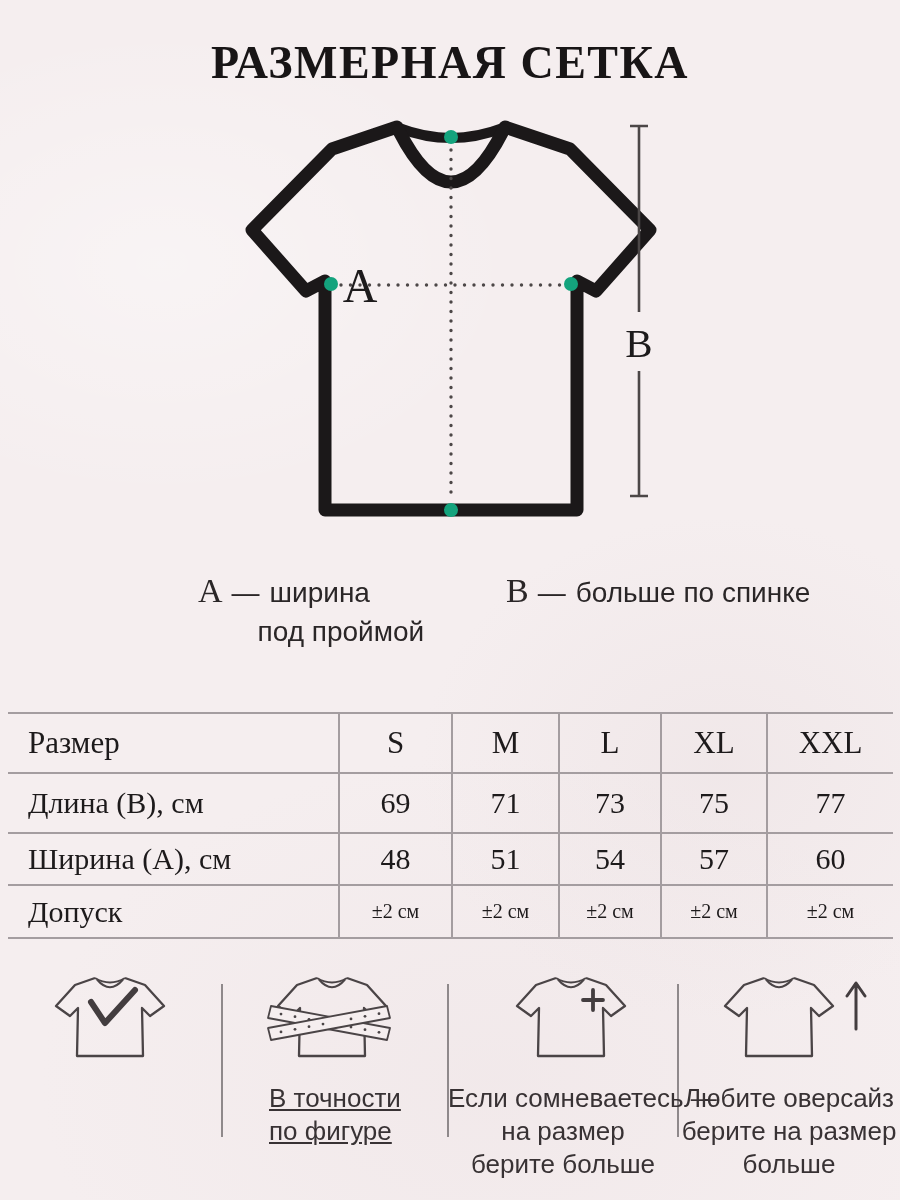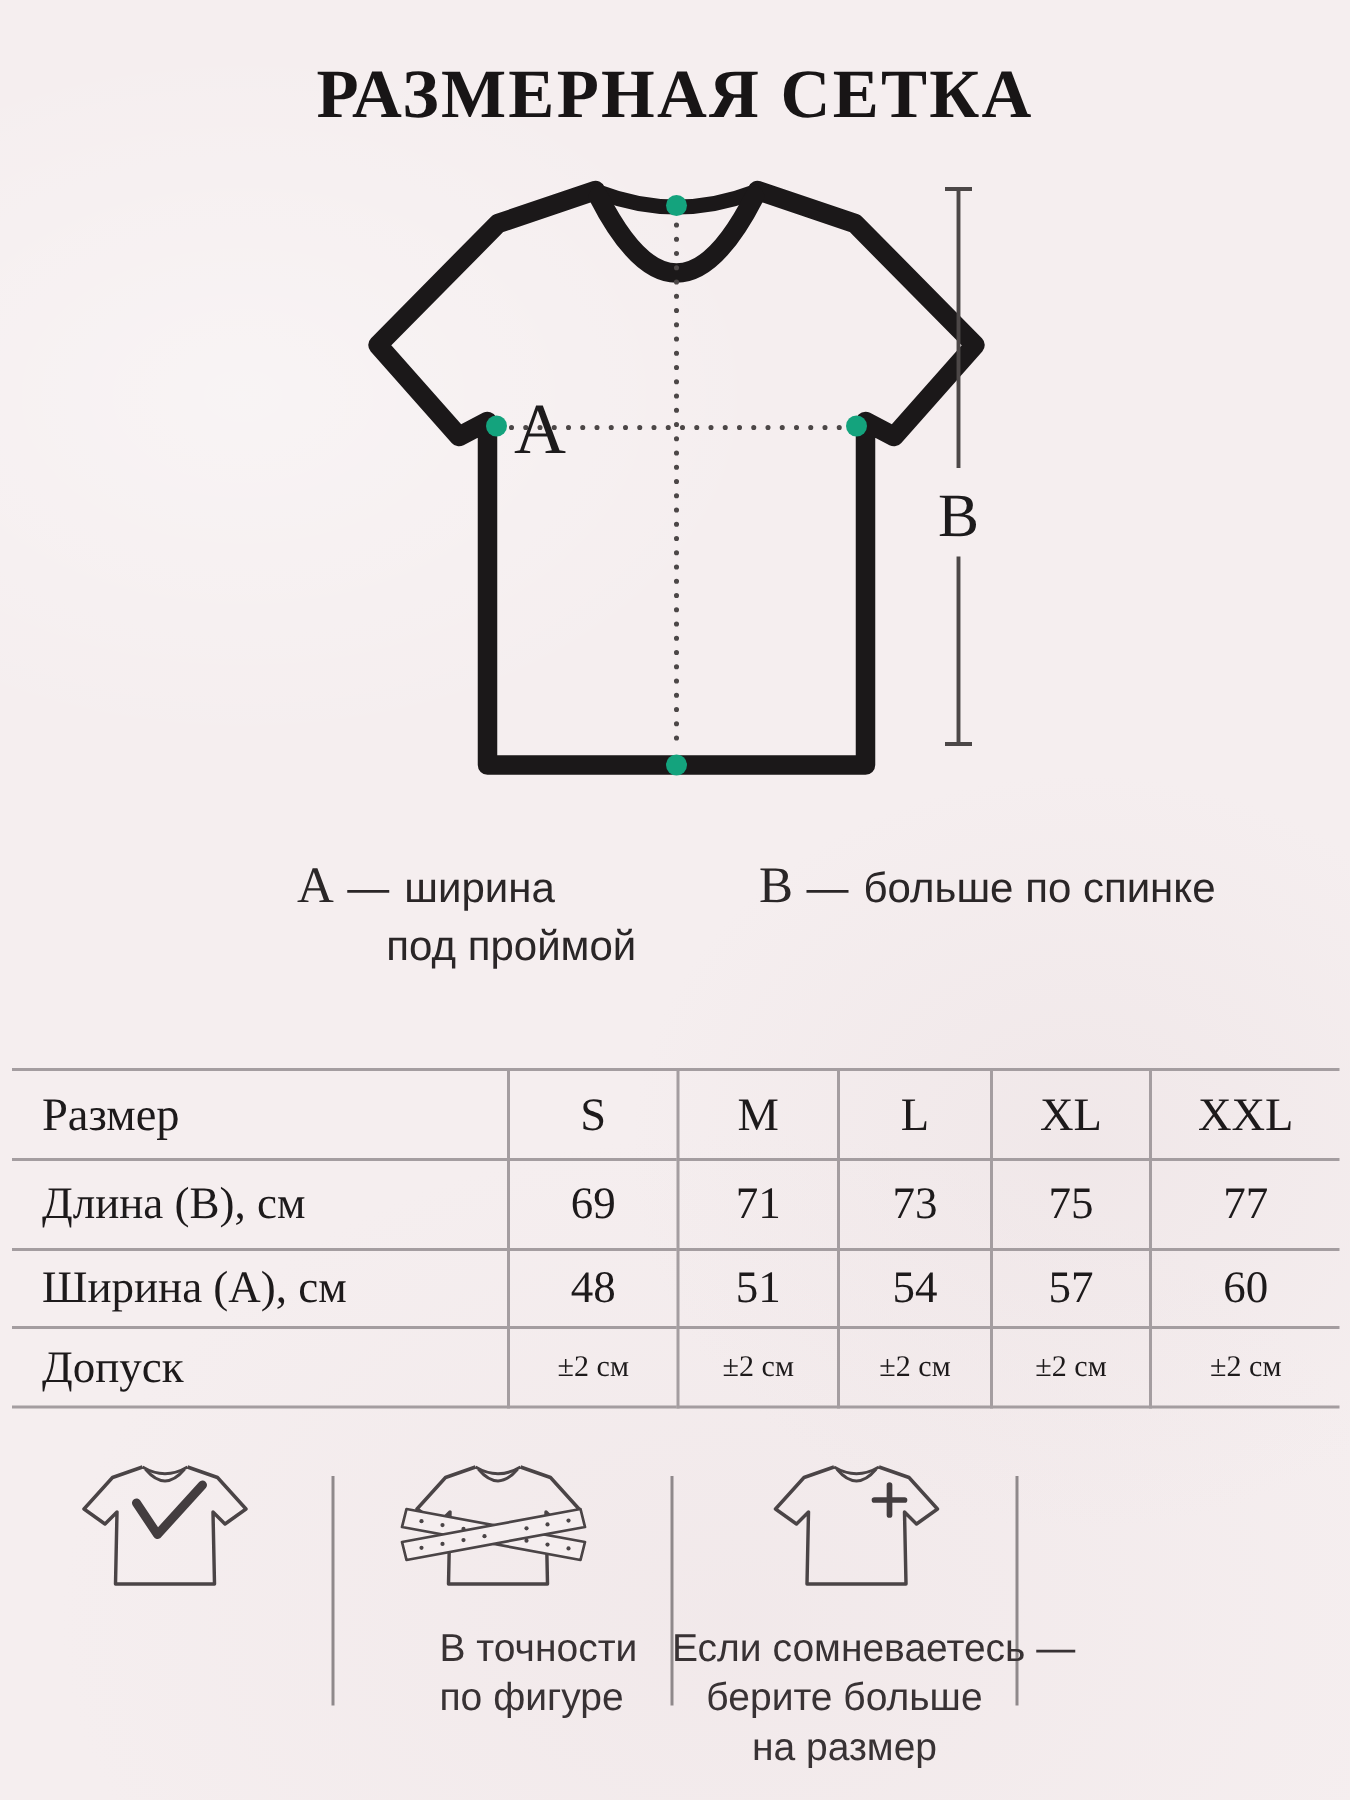--- a/index.html
+++ b/index.html
@@ -191,33 +191,46 @@
       <g fill="#4a4446">
         <circle cx="24" cy="65.9" r="1.4"></circle>
           <circle cx="38" cy="63.3" r="1.4"></circle>
           <circle cx="52" cy="60.7" r="1.4"></circle>
         <circle cx="66" cy="58.1" r="1.4"></circle>
           <circle cx="94" cy="52.9" r="1.4"></circle>
           <circle cx="108" cy="50.3" r="1.4"></circle>
         <circle cx="122" cy="47.7" r="1.4"></circle>
       </g>
     </svg>
-    <div class="fit-caption caption-left" style="padding-left:71px;">
+    <div class="fit-caption caption-left" style="padding-left:47px;text-decoration:underline;">
       <div class="cap-line">В точности</div>
       <div class="cap-line">по фигуре</div>
     </div>
   </div>
 
   <div class="fit-col" style="left:448px;width:230px;">
     <svg width="150" height="100" viewBox="0 0 150 100" style="margin-left:48px;">
       <path d="M60 12 L40 19 L21 40 L35 50 L43 42 L42 90 L108 90 L107 42 L115 50 L129 40 L110 19 L90 12" fill="none" stroke="#4a4446" stroke-width="2.3" stroke-linejoin="round"></path>
       <path d="M60 12 Q75 21 90 12" fill="none" stroke="#4a4446" stroke-width="2"></path>
       <path d="M62 13.5 Q75 29 88 13.5" fill="none" stroke="#4a4446" stroke-width="2"></path>
       <path d="M97 24 V44 M87 34 H107" fill="none" stroke="#433d3f" stroke-width="3.8" stroke-linecap="round"></path>
     </svg>
     <div class="fit-caption caption-center">
       <div class="cap-line">Если сомневаетесь —</div>
+      <div class="cap-line">на размер</div>
       <div class="cap-line">берите больше</div>
-      <div class="cap-line">на размер</div>
     </div>
   </div>
 
+  <div class="fit-col" style="left:678px;width:222px;">
+    <svg width="170" height="100" viewBox="0 0 170 100" style="margin-left:26px;">
+      <path d="M60 12 L40 19 L21 40 L35 50 L43 42 L42 90 L108 90 L107 42 L115 50 L129 40 L110 19 L90 12" fill="none" stroke="#4a4446" stroke-width="2.3" stroke-linejoin="round"></path>
+      <path d="M60 12 Q75 21 90 12" fill="none" stroke="#4a4446" stroke-width="2"></path>
+      <path d="M62 13.5 Q75 29 88 13.5" fill="none" stroke="#4a4446" stroke-width="2"></path>
+      <path d="M152 63 V19 M143 30 L152 17 L161 30" fill="none" stroke="#433d3f" stroke-width="3" stroke-linecap="round" stroke-linejoin="round"></path>
+    </svg>
+    <div class="fit-caption caption-center">
+      <div class="cap-line">Любите оверсайз</div>
+      <div class="cap-line">берите на размер</div>
+      <div class="cap-line">больше</div>
+    </div>
+  </div>
 </div>
 
 </body></html>

